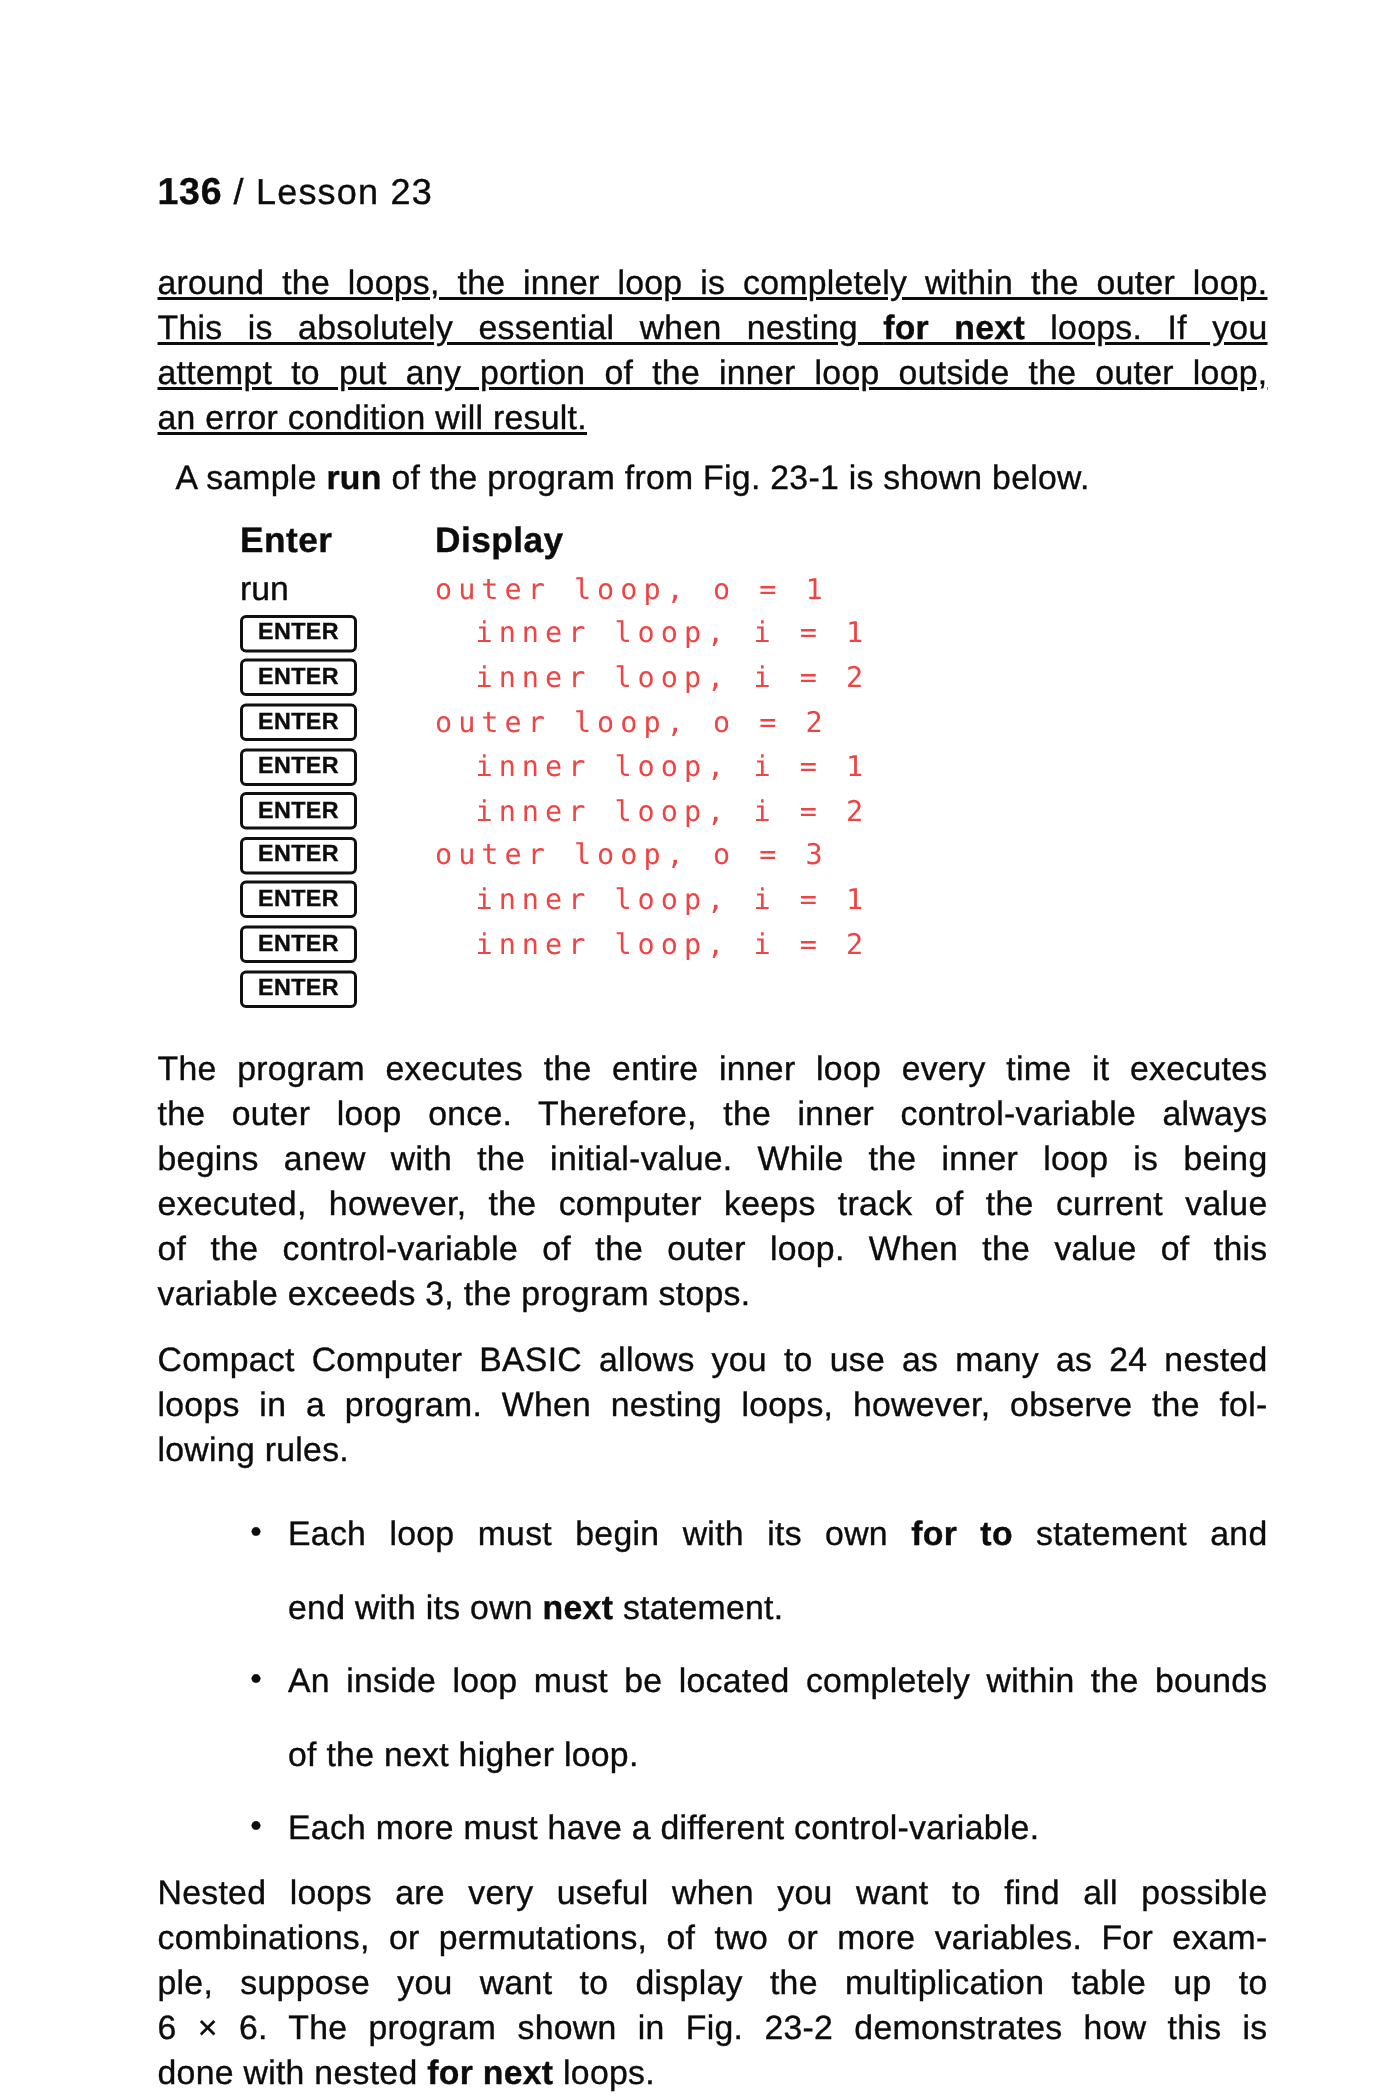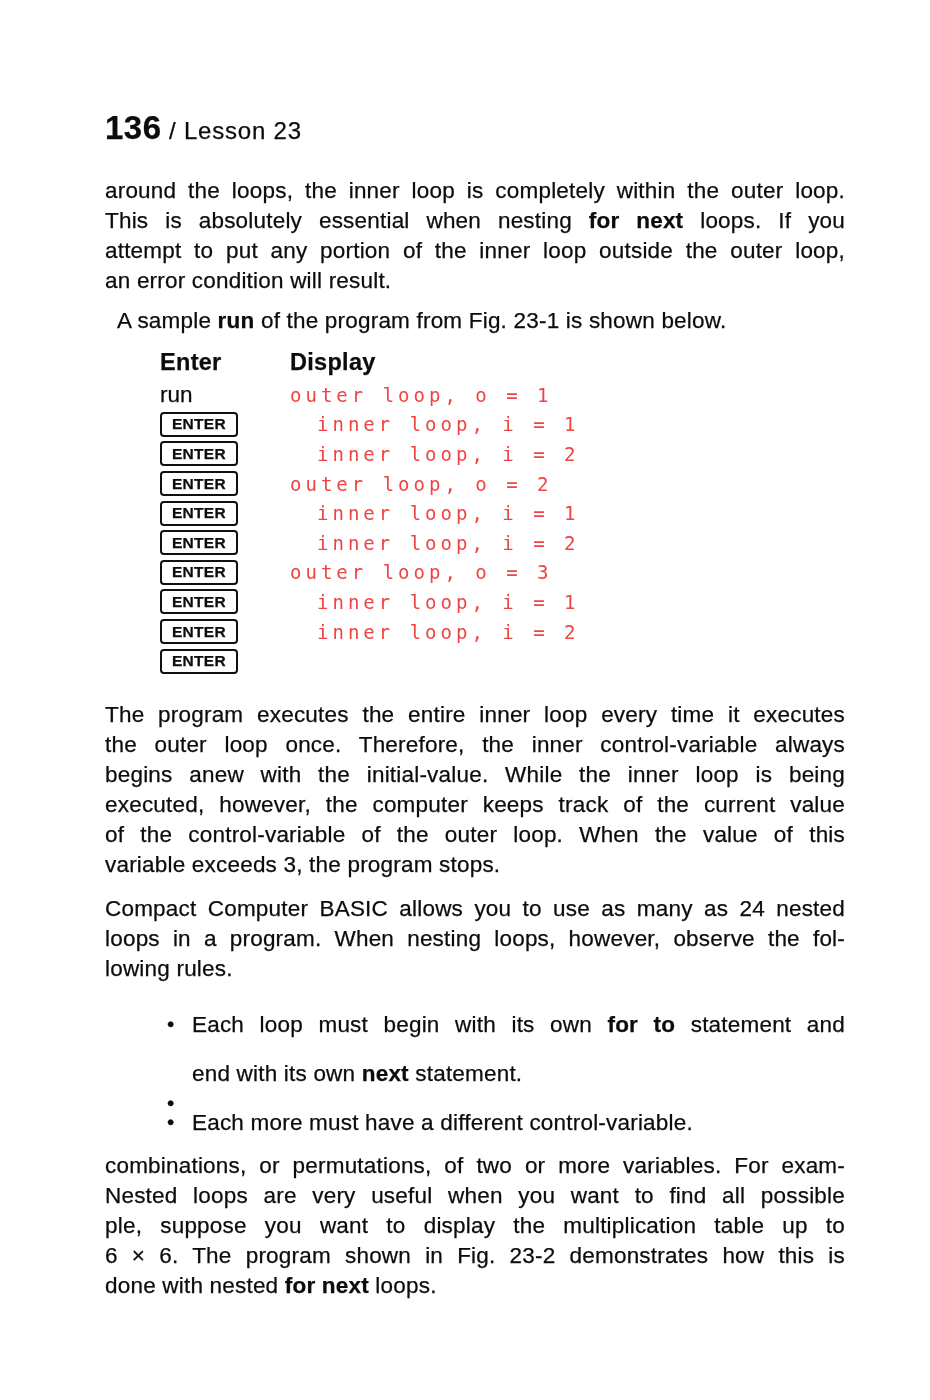--- a/index.html
+++ b/index.html
@@ -4,28 +4,28 @@
 <style>
   html,body{margin:0;padding:0;}
   body{
     width:930px;height:1400px;background:#ffffff;overflow:hidden;
     font-family:"Liberation Sans",sans-serif;color:#0c0c0c;
     -webkit-text-stroke:0.25px #0c0c0c;
   }
   .page{position:absolute;inset:0;box-sizing:border-box;padding:113px 85px 0 105px;}
 
   .hdr{font-size:24px;line-height:30px;margin-bottom:30px;letter-spacing:0.8px;}
-  .hdr b{font-size:33px;letter-spacing:0.5px;}
+  .hdr b{font-size:25px;letter-spacing:0.5px;}
 
   .para{font-size:22.5px;line-height:30px;letter-spacing:0.2px;}
   .para .line{text-align:justify;text-align-last:justify;}
   .para .line.last{text-align-last:left;}
   .para b{font-weight:700;}
 
-  #p1{margin-bottom:10px;}
+  #p1{margin-bottom:10px;text-decoration:underline;}
   #sample{margin-bottom:0;margin-left:12px;}
 
   .dtable{margin-top:8px;margin-bottom:24px;}
   .thead{display:flex;margin-left:55px;height:36px;align-items:center;
          font-weight:700;font-size:23.5px;letter-spacing:0.3px;}
   .thead .c1{width:130px;flex:none;}
   .trow{display:flex;margin-left:55px;height:29.6px;align-items:center;}
   .trow .c1{width:130px;flex:none;display:flex;align-items:center;}
   .run{font-size:22.5px;}
   .key{width:78px;height:25px;border:2.5px solid #101010;border-radius:4px;
@@ -149,28 +149,30 @@
     </div>
 
   <div class="bullet-list">
       <div class="bullet-item">
         <span class="marker">•</span>
         <div class="line">Each loop must begin with its own <b>for to</b> statement and</div>
         <div class="line last">end with its own <b>next</b> statement.</div>
       </div>
       <div class="bullet-item">
         <span class="marker">•</span>
+        <div class="line">An inside loop must be located completely within the bounds</div>
+        <div class="line last">of the next higher loop.</div>
       </div>
       <div class="bullet-item">
         <span class="marker">•</span>
         <div class="line last">Each more must have a different control-variable.</div>
       </div>
     </div>
 
   <div class="para" id="p5">
+      <div class="line">Nested loops are very useful when you want to find all possible</div>
       <div class="line">combinations, or permutations, of two or more variables. For exam-</div>
-      <div class="line">Nested loops are very useful when you want to find all possible</div>
       <div class="line">ple, suppose you want to display the multiplication table up to</div>
       <div class="line">6 × 6. The program shown in Fig. 23-2 demonstrates how this is</div>
       <div class="line last">done with nested <b>for next</b> loops.</div>
     </div>
 
 </div>
 
 </body></html>

